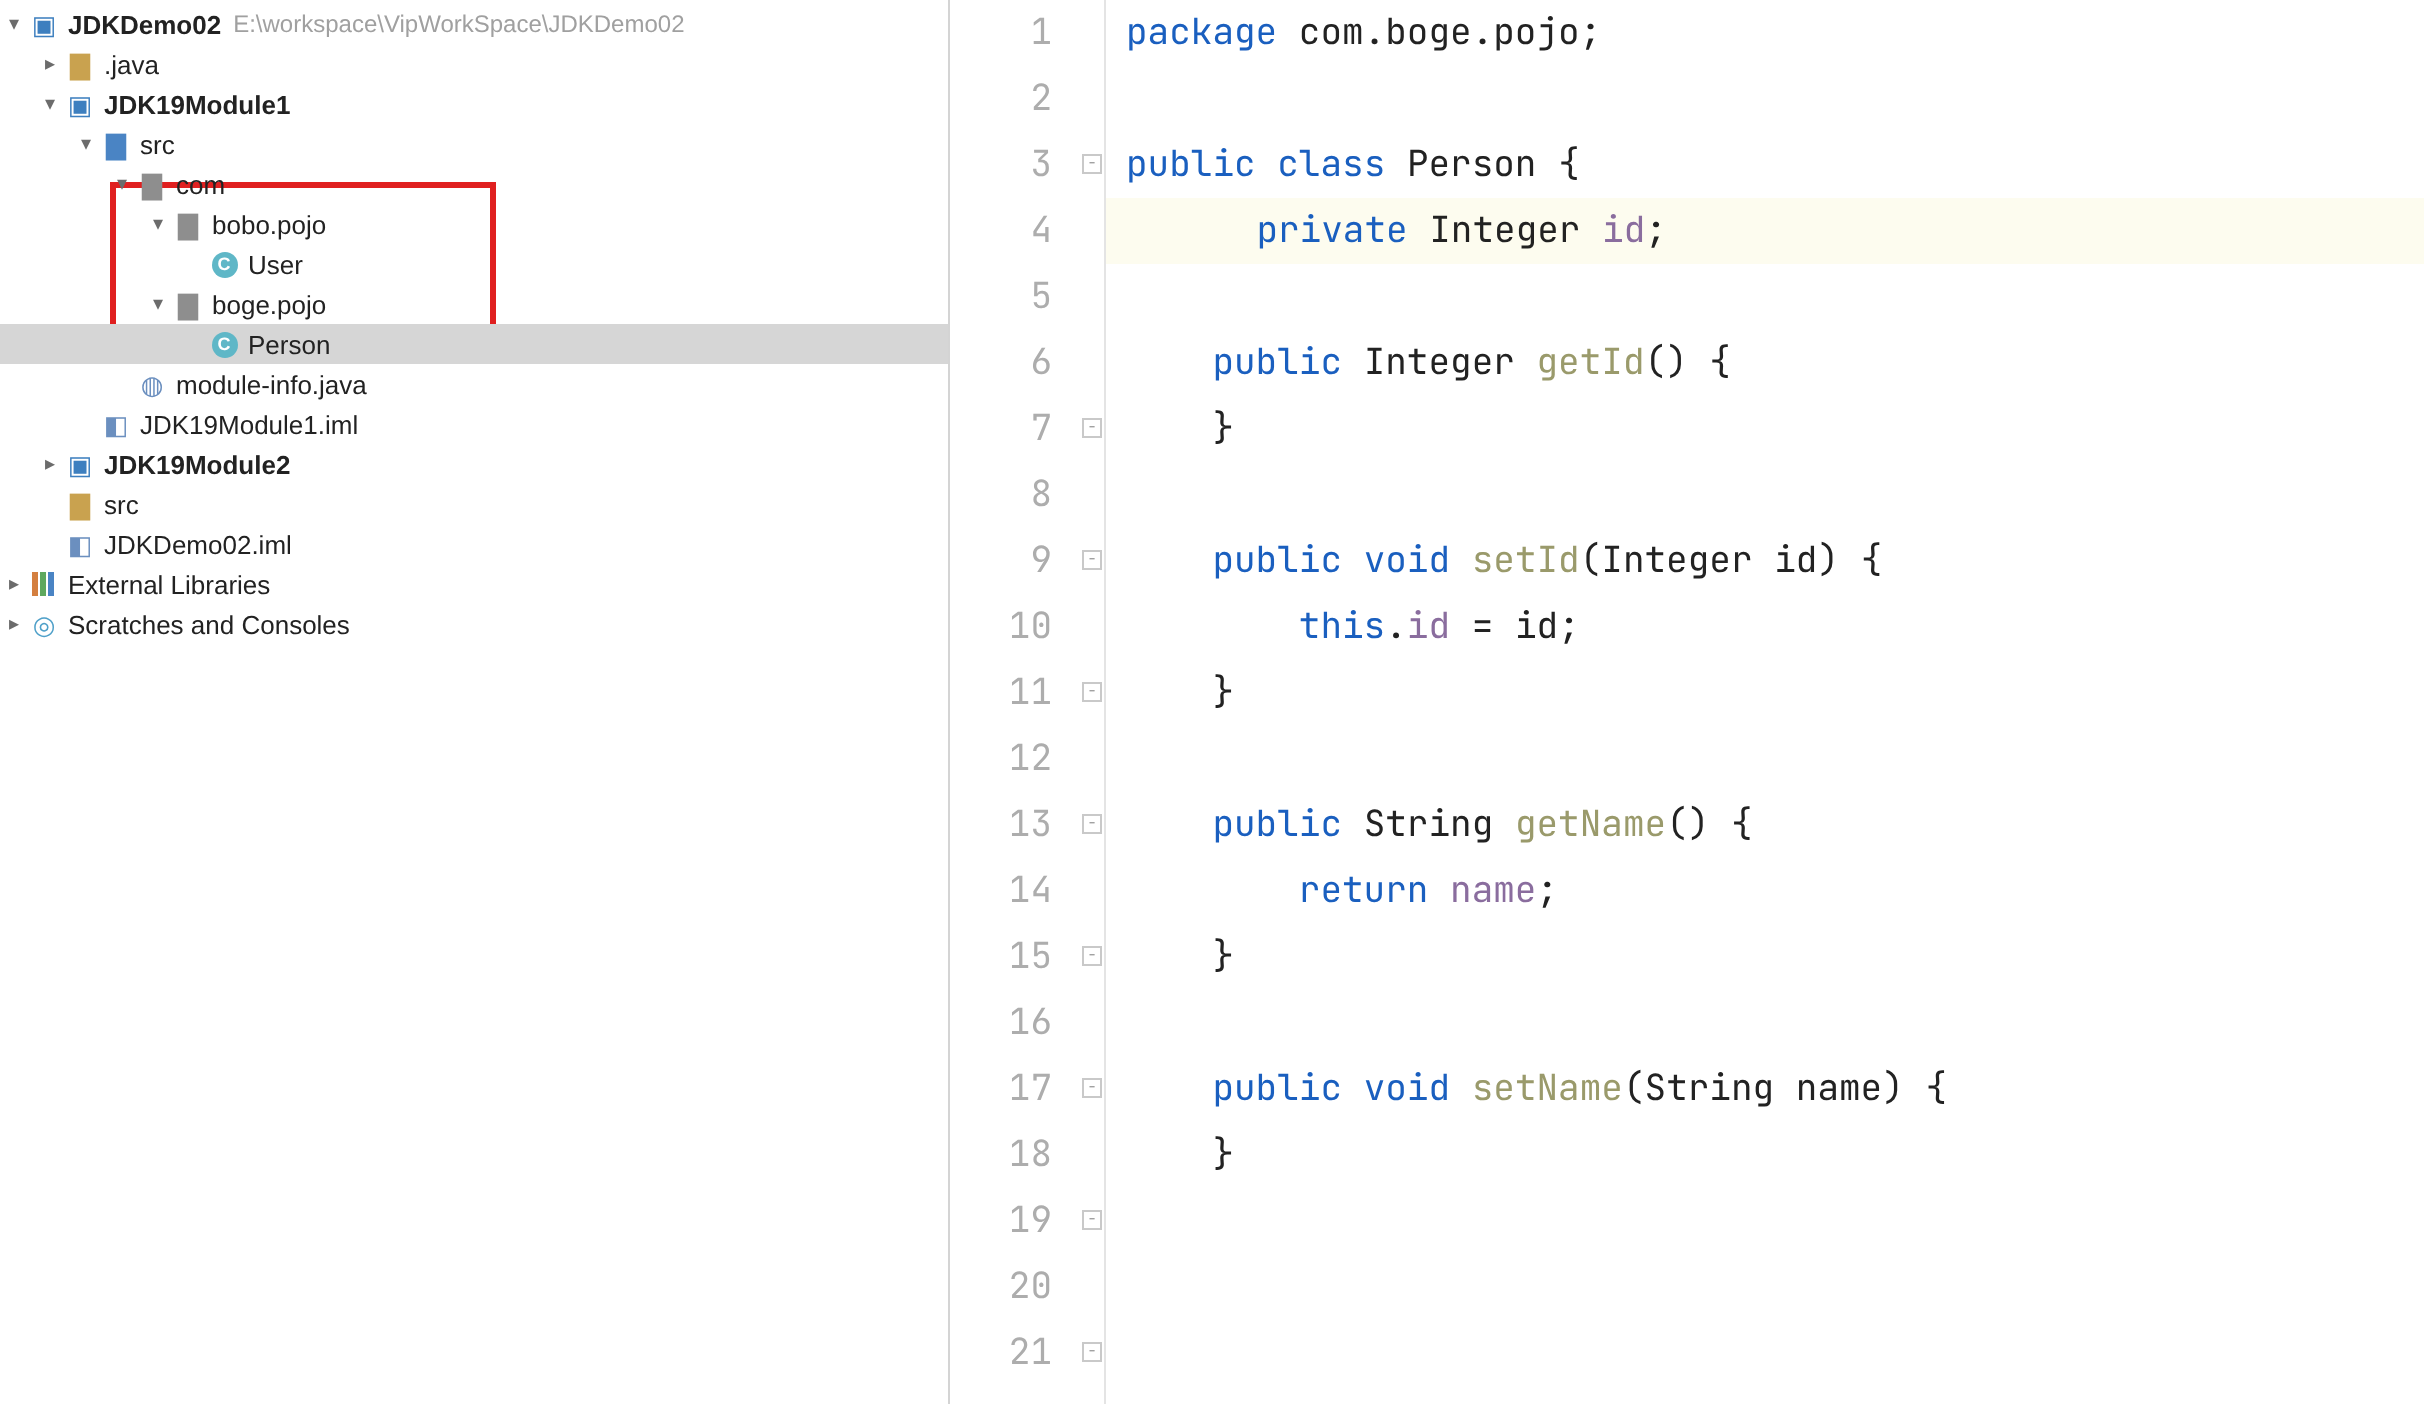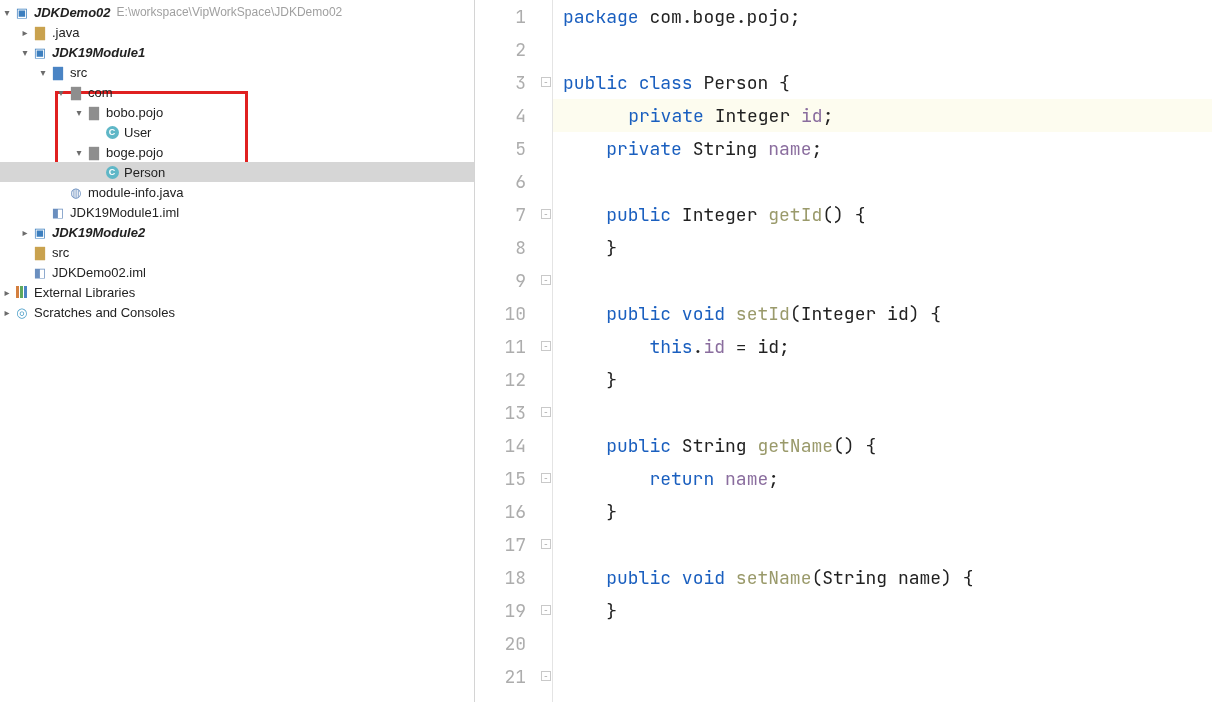--- a/index.html
+++ b/index.html
@@ -48,21 +48,21 @@
   .folder-src { color:#4a84c4; }
   .folder-pkg { color:#8e8e8e; }
   .class-circle {
     width:13px; height:13px;border-radius:50%;
     background:#5fb7c7;color:#fff;font-size:9px;
     display:flex;align-items:center;justify-content:center;
     font-weight:bold;
   }
   .file-icon { color:#6b8fbf; }
   .label { font-size:13px; }
-  .label.bold { font-weight:700;font-style:italic; }
+  .label.bold { font-weight:700; }
   .label.muted { color:#a0a0a0; margin-left:6px; font-size:12px; }
   .redbox {
     position:absolute;
     border:3px solid #e02020;
     pointer-events:none;
   }
 
   .editor {
     flex: 1;
     display: flex;
@@ -281,21 +281,20 @@
       <div class="fold" style="top: 605px;">−</div>
       <div class="ln">20</div>
       <div class="ln">21</div>
       <div class="fold" style="top: 671px;">−</div>
     </div>
   <div class="code-area" id="codearea">
       <div class="code-line"><span class="tok-kw">package</span><span> </span><span class="tok-name">com.boge.pojo</span><span class="tok-punc">;</span></div>
       <div class="code-line"></div>
       <div class="code-line"><span class="tok-kw">public</span><span> </span><span class="tok-kw">class</span><span> </span><span class="tok-type">Person</span><span> </span><span class="tok-punc">{</span></div>
       <div class="code-line highlight"><span>    </span><span class="tok-kw">private</span><span> </span><span class="tok-type">Integer</span><span> </span><span class="tok-ident">id</span><span class="tok-punc">;</span></div>
-      <div class="code-line"><span>    </span><span class="tok-kw">private</span><span> </span><span class="tok-type">String</span><span> </span><span class="tok-ident">name</span><span class="tok-punc">;</span></div>
       <div class="code-line"></div>
       <div class="code-line"><span>    </span><span class="tok-kw">public</span><span> </span><span class="tok-type">Integer</span><span> </span><span class="tok-method">getId</span><span class="tok-punc">()</span><span> </span><span class="tok-punc">{</span></div>
       <div class="code-line"><span>    </span><span class="tok-punc">}</span></div>
       <div class="code-line"></div>
       <div class="code-line"><span>    </span><span class="tok-kw">public</span><span> </span><span class="tok-kw">void</span><span> </span><span class="tok-method">setId</span><span class="tok-punc">(</span><span class="tok-type">Integer</span><span> </span><span class="tok-name">id</span><span class="tok-punc">)</span><span> </span><span class="tok-punc">{</span></div>
       <div class="code-line"><span>        </span><span class="tok-kw">this</span><span class="tok-punc">.</span><span class="tok-member">id</span><span> </span><span class="tok-punc">=</span><span> </span><span class="tok-name">id</span><span class="tok-punc">;</span></div>
       <div class="code-line"><span>    </span><span class="tok-punc">}</span></div>
       <div class="code-line"></div>
       <div class="code-line"><span>    </span><span class="tok-kw">public</span><span> </span><span class="tok-type">String</span><span> </span><span class="tok-method">getName</span><span class="tok-punc">()</span><span> </span><span class="tok-punc">{</span></div>
       <div class="code-line"><span>        </span><span class="tok-kw">return</span><span> </span><span class="tok-ident">name</span><span class="tok-punc">;</span></div>

